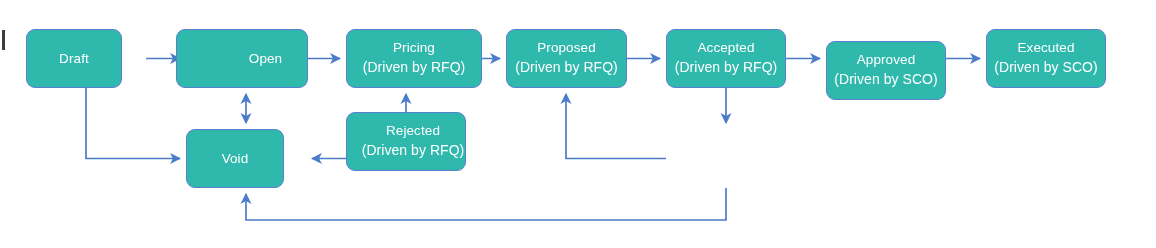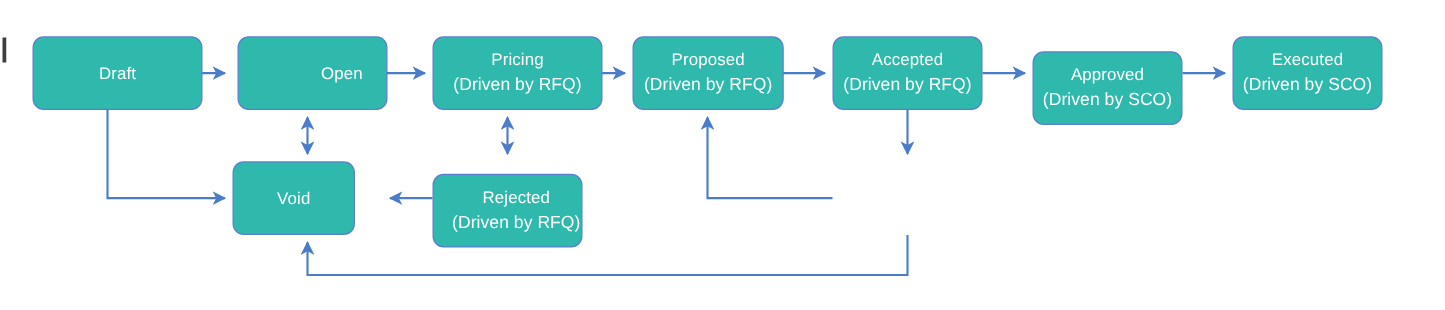--- a/index.html
+++ b/index.html
@@ -104,26 +104,26 @@
       <path d="M 86 88 L 86 158.5 L 180 158.5" marker-end="url(#arrowEnd)"></path>
 
       <path d="M 726 88 L 726 123" marker-end="url(#arrowEnd)"></path>
 
       <path d="M 666 158.5 L 566 158.5 L 566 94" marker-end="url(#arrowEnd)"></path>
 
       <path d="M 726 188 L 726 220 L 246 220 L 246 194" marker-end="url(#arrowEnd)"></path>
     </g>
   </svg>
 
-  <div class="node" style="left:26px;  top:29px;  width:136px; height:59px;">
+  <div class="node" style="left:26px;  top:29px;  width:96px; height:59px;">
     <div class="node-title">Draft</div>
 
   </div>
 
-  <div class="node" style="left:190px; top:29px;  width:120px; height:59px;padding-left:47px;">
+  <div class="node" style="left:176px; top:29px;  width:132px; height:59px;padding-left:47px;">
     <div class="node-title">Open</div>
 
   </div>
 
   <div class="node" style="left:346px; top:29px;  width:136px; height:59px;text-align:right;">
     <div class="node-title">Pricing</div>
     <div class="node-subtitle">(Driven by RFQ)</div>
   </div>
 
   <div class="node" style="left:506px; top:29px;  width:121px; height:59px;">
@@ -144,19 +144,19 @@
   <div class="node" style="left:986px; top:29px;  width:120px; height:59px;">
     <div class="node-title">Executed</div>
     <div class="node-subtitle">(Driven by SCO)</div>
   </div>
 
   <div class="node" style="left:186px; top:129px; width:98px; height:59px;">
     <div class="node-title">Void</div>
 
   </div>
 
-  <div class="node" style="left:346px; top:139px; width:120px; height:59px;padding-left:14px;">
+  <div class="node" style="left:346px; top:112px; width:120px; height:59px;padding-left:14px;">
     <div class="node-title">Rejected</div>
     <div class="node-subtitle">(Driven by RFQ)</div>
   </div>
 
 
 </div>
 
 </body></html>

